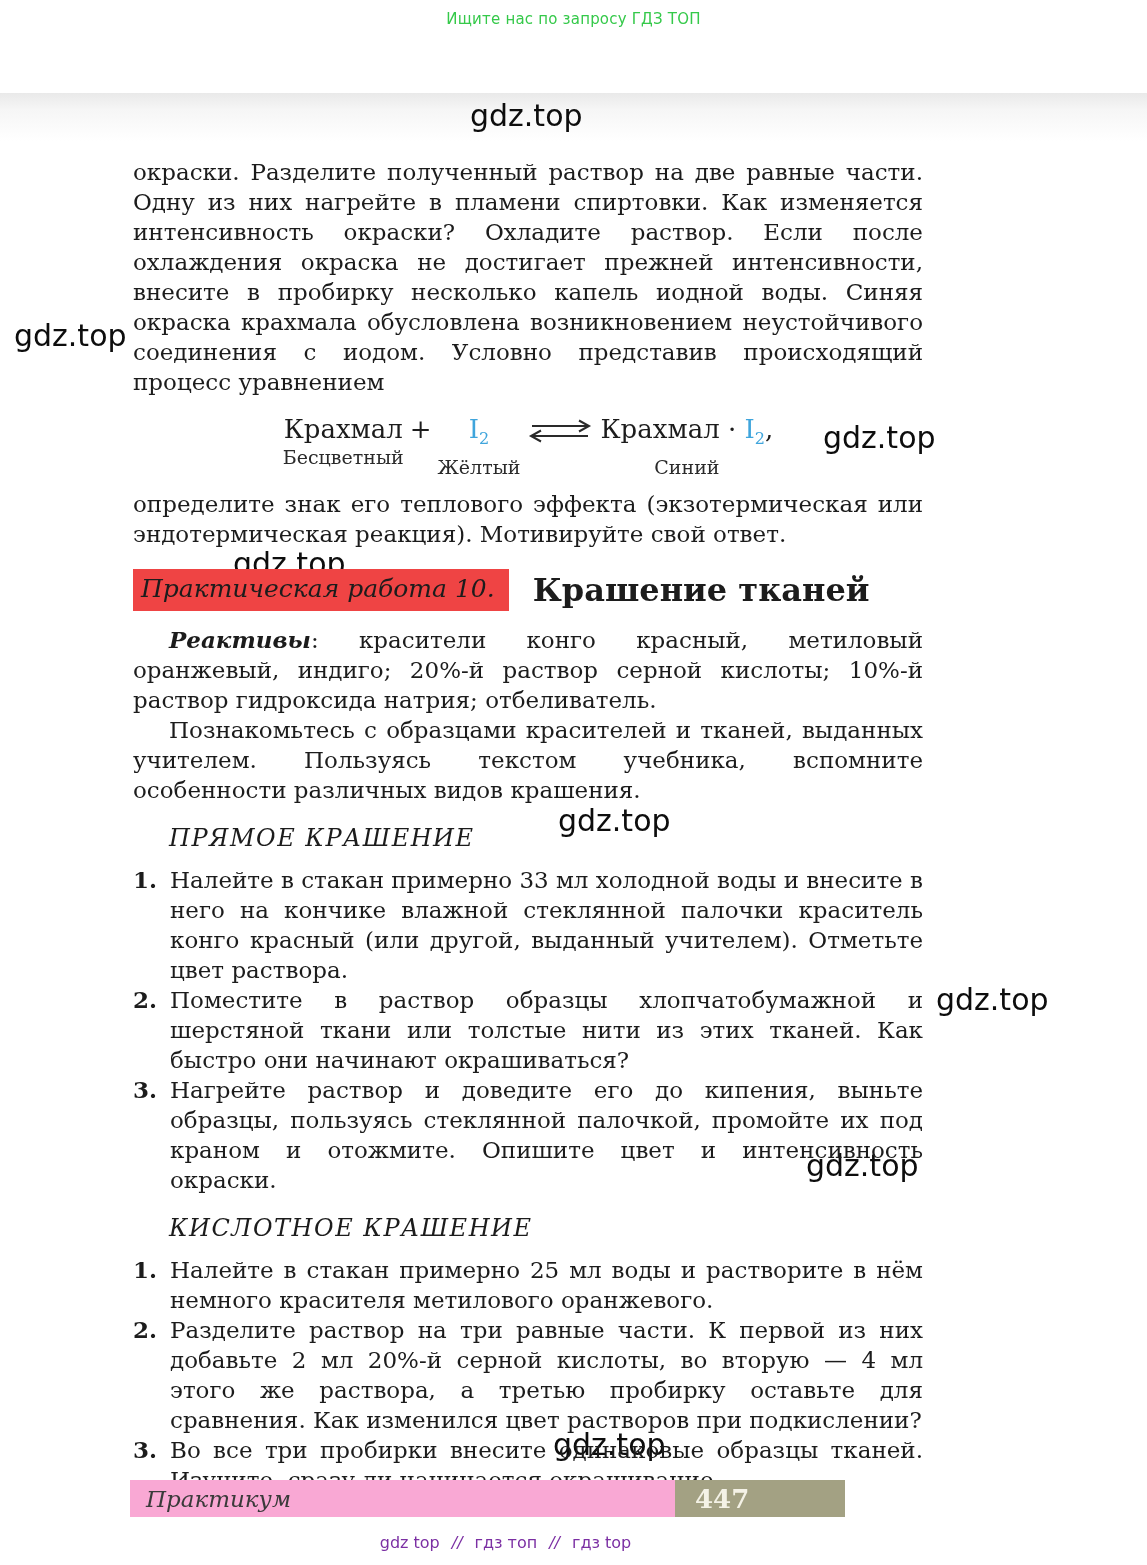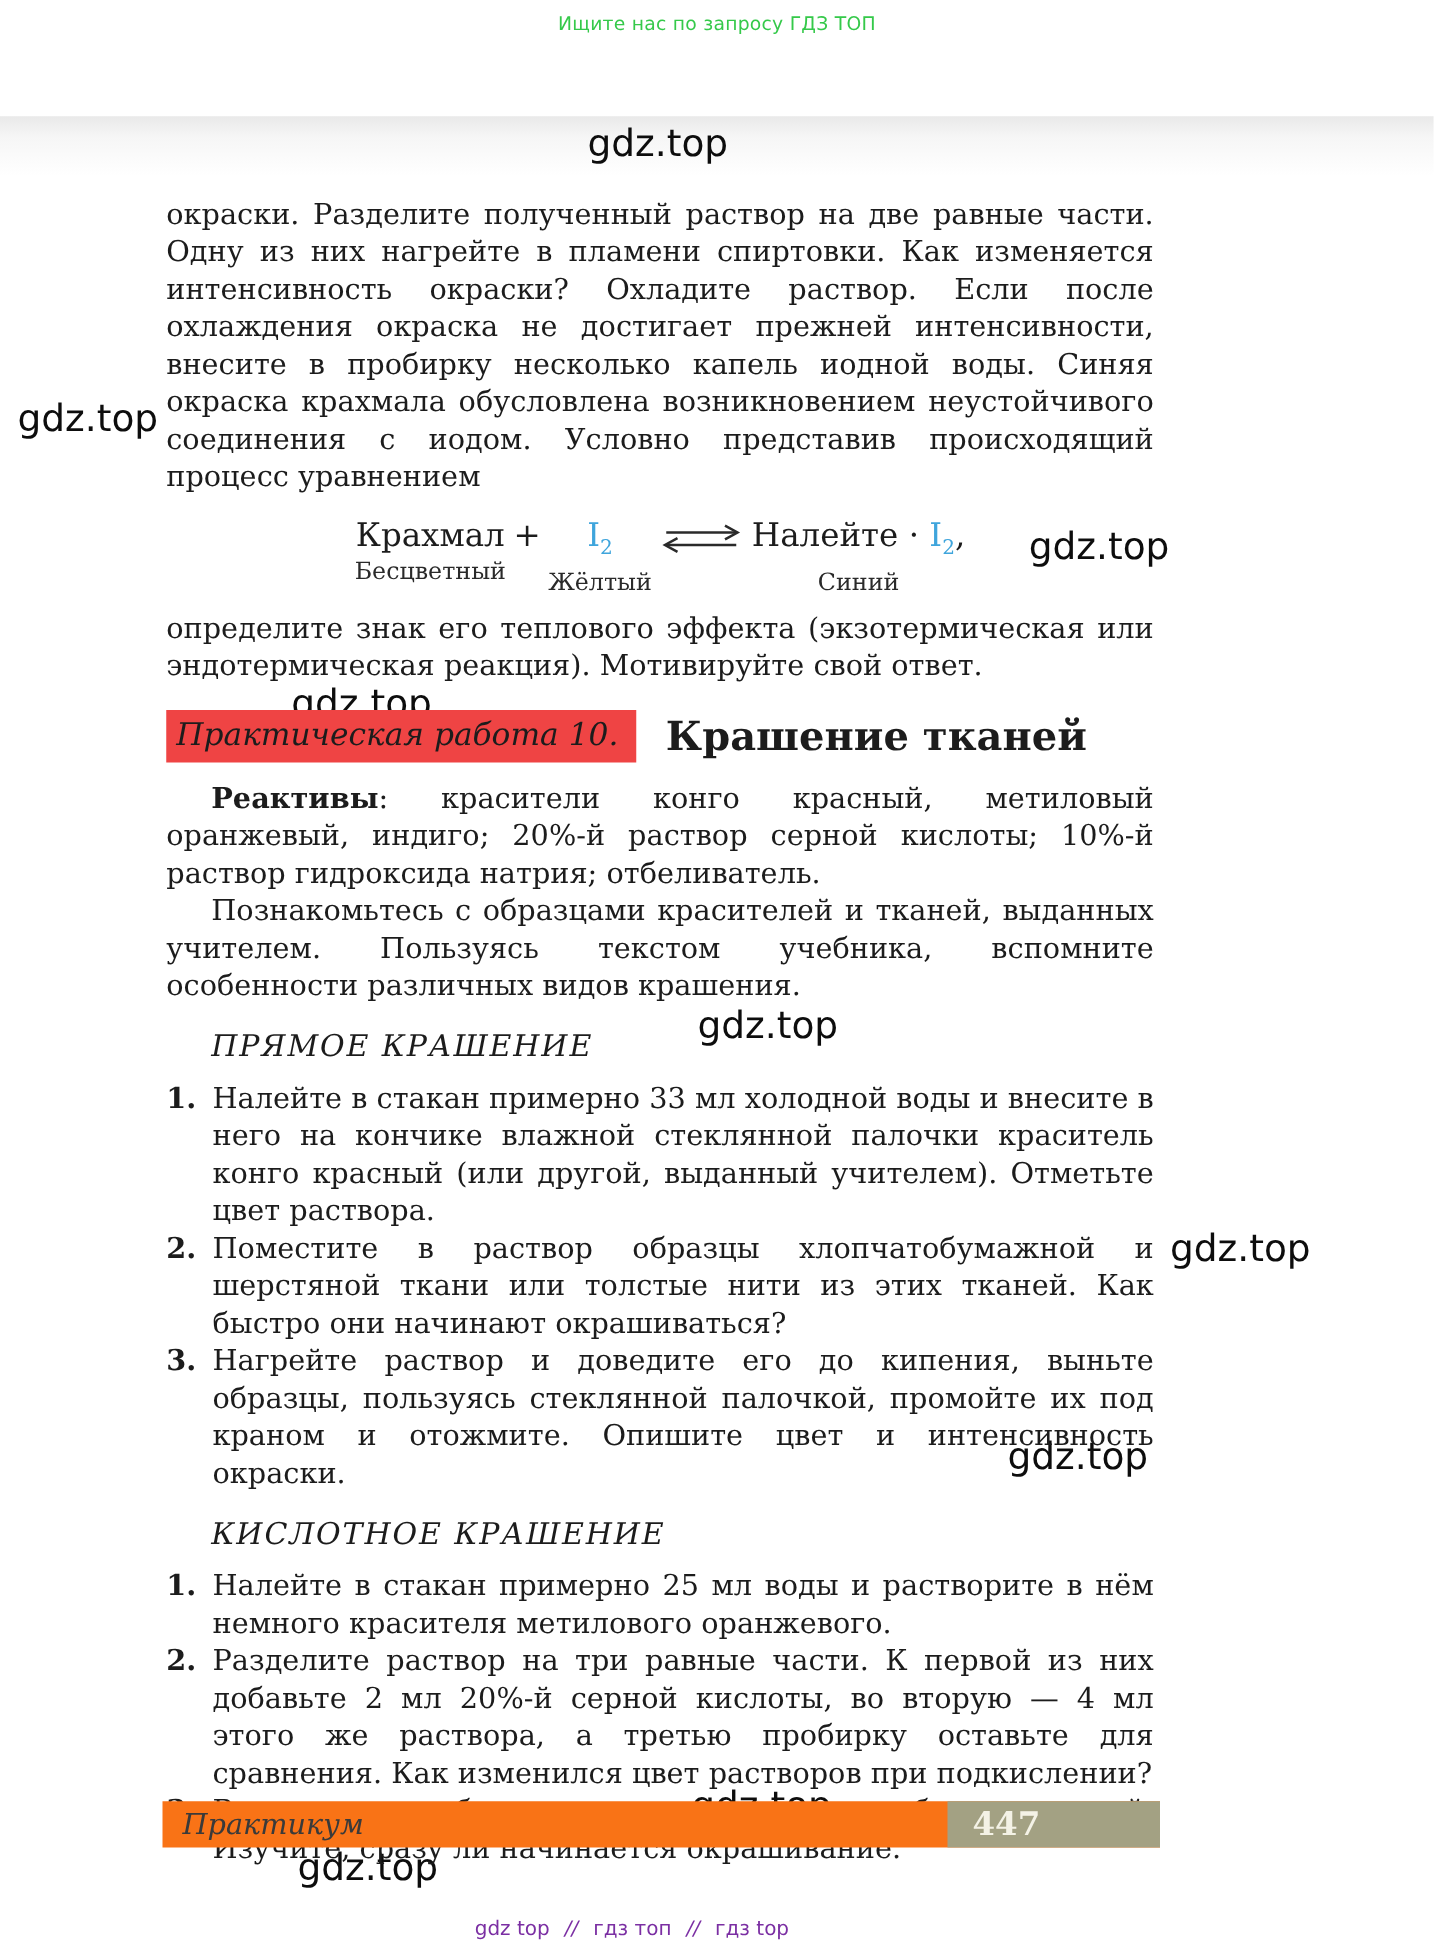--- a/index.html
+++ b/index.html
@@ -16,21 +16,21 @@
 
   
   .wm { position: absolute; font-family: "DejaVu Sans", sans-serif; font-size: 30px; color: #0d0d0d; white-space: nowrap; }
 
   
   .content { position: absolute; left: 133px; top: 157px; width: 790px;
     font-size: 23px; line-height: 30px; text-align: justify; }
 
   .para { text-align: justify; }
   .indent { text-indent: 36px; }
-  .lead-bi { font-weight: bold; }
+  .lead-bi { font-weight: bold; font-style: italic; }
 
   
   .equation { display: flex; justify-content: center; align-items: flex-start; gap: 4px;
     margin: 16px 0 10px 0; text-align: center; }
   .eq-col { display: flex; flex-direction: column; align-items: center; }
   .eq-formula { font-size: 26px; line-height: 32px; white-space: nowrap; }
   .eq-label { font-size: 19px; line-height: 24px; color: #2a2a2a; white-space: nowrap; }
   .eq-blue { color: #3fa5dc; }
   .eq-plus { padding: 0 2px; }
   sub.eq-sub { font-size: 0.62em; }
@@ -43,22 +43,22 @@
 
   
   .section-heading { font-style: italic; font-size: 24px; letter-spacing: 1.5px; margin: 18px 0 12px 36px; text-align: left; }
 
   
   .step { display: flex; margin: 0; }
   .step-num { width: 37px; flex: 0 0 37px; font-weight: bold; text-align: left; }
   .step-text { flex: 1; text-align: justify; }
 
   
-  .footer-strip { position: absolute; left: 130px; top: 1441px; width: 798px; height: 37px;
-    background: #f97316; display: flex; align-items: center; }
+  .footer-strip { position: absolute; left: 130px; top: 1480px; width: 715px; height: 37px;
+    background: #f9a8d4; display: flex; align-items: center; }
   .footer-section { font-style: italic; font-size: 23px; color: #3a3a3a; padding-left: 16px; flex: 1; }
   .footer-pagebox { width: 170px; height: 37px; background: #a3a183; display: flex; align-items: center; }
   .footer-pagenum { font-weight: bold; font-size: 26px; color: #f4f2e6; padding-left: 20px; }
 
   
   .bottom-links { position: absolute; top: 1533px; left: 0; width: 1011px;
     display: flex; justify-content: center; align-items: center; gap: 12px;
     font-family: "DejaVu Sans", sans-serif; font-size: 16px; }
   .bottom-link { color: #7b2fa3; text-decoration: none; }
   .bottom-sep { color: #7b2fa3; font-style: italic; }
@@ -100,21 +100,21 @@
     </div>
     <div class="eq-col eq-arrows">
       <svg width="72" height="24" viewBox="0 0 72 24">
         <line x1="8" y1="7" x2="64" y2="7" stroke="#2a2a2a" stroke-width="2"></line>
         <path d="M55 1.5 L65 7 L55 12.5" fill="none" stroke="#2a2a2a" stroke-width="2"></path>
         <line x1="8" y1="17" x2="64" y2="17" stroke="#2a2a2a" stroke-width="2"></line>
         <path d="M17 11.5 L7 17 L17 22.5" fill="none" stroke="#2a2a2a" stroke-width="2"></path>
       </svg>
     </div>
     <div class="eq-col">
-      <span class="eq-formula"><span>Налейте · </span><span class="eq-blue"><span>I</span><sub class="eq-sub">2</sub></span><span>,</span></span>
+      <span class="eq-formula"><span>Крахмал · </span><span class="eq-blue"><span>I</span><sub class="eq-sub">2</sub></span><span>,</span></span>
       <span class="eq-label">Синий</span>
     </div>
   </div>
 
   <p class="para">определите знак его теплового эффекта (экзотермическая или эндотермическая реакция). Мотивируйте свой ответ.</p>
 
   <div class="pw-row">
     <span class="pw-label">Практическая работа 10.</span>
     <span class="pw-title">Крашение тканей</span>
   </div>

